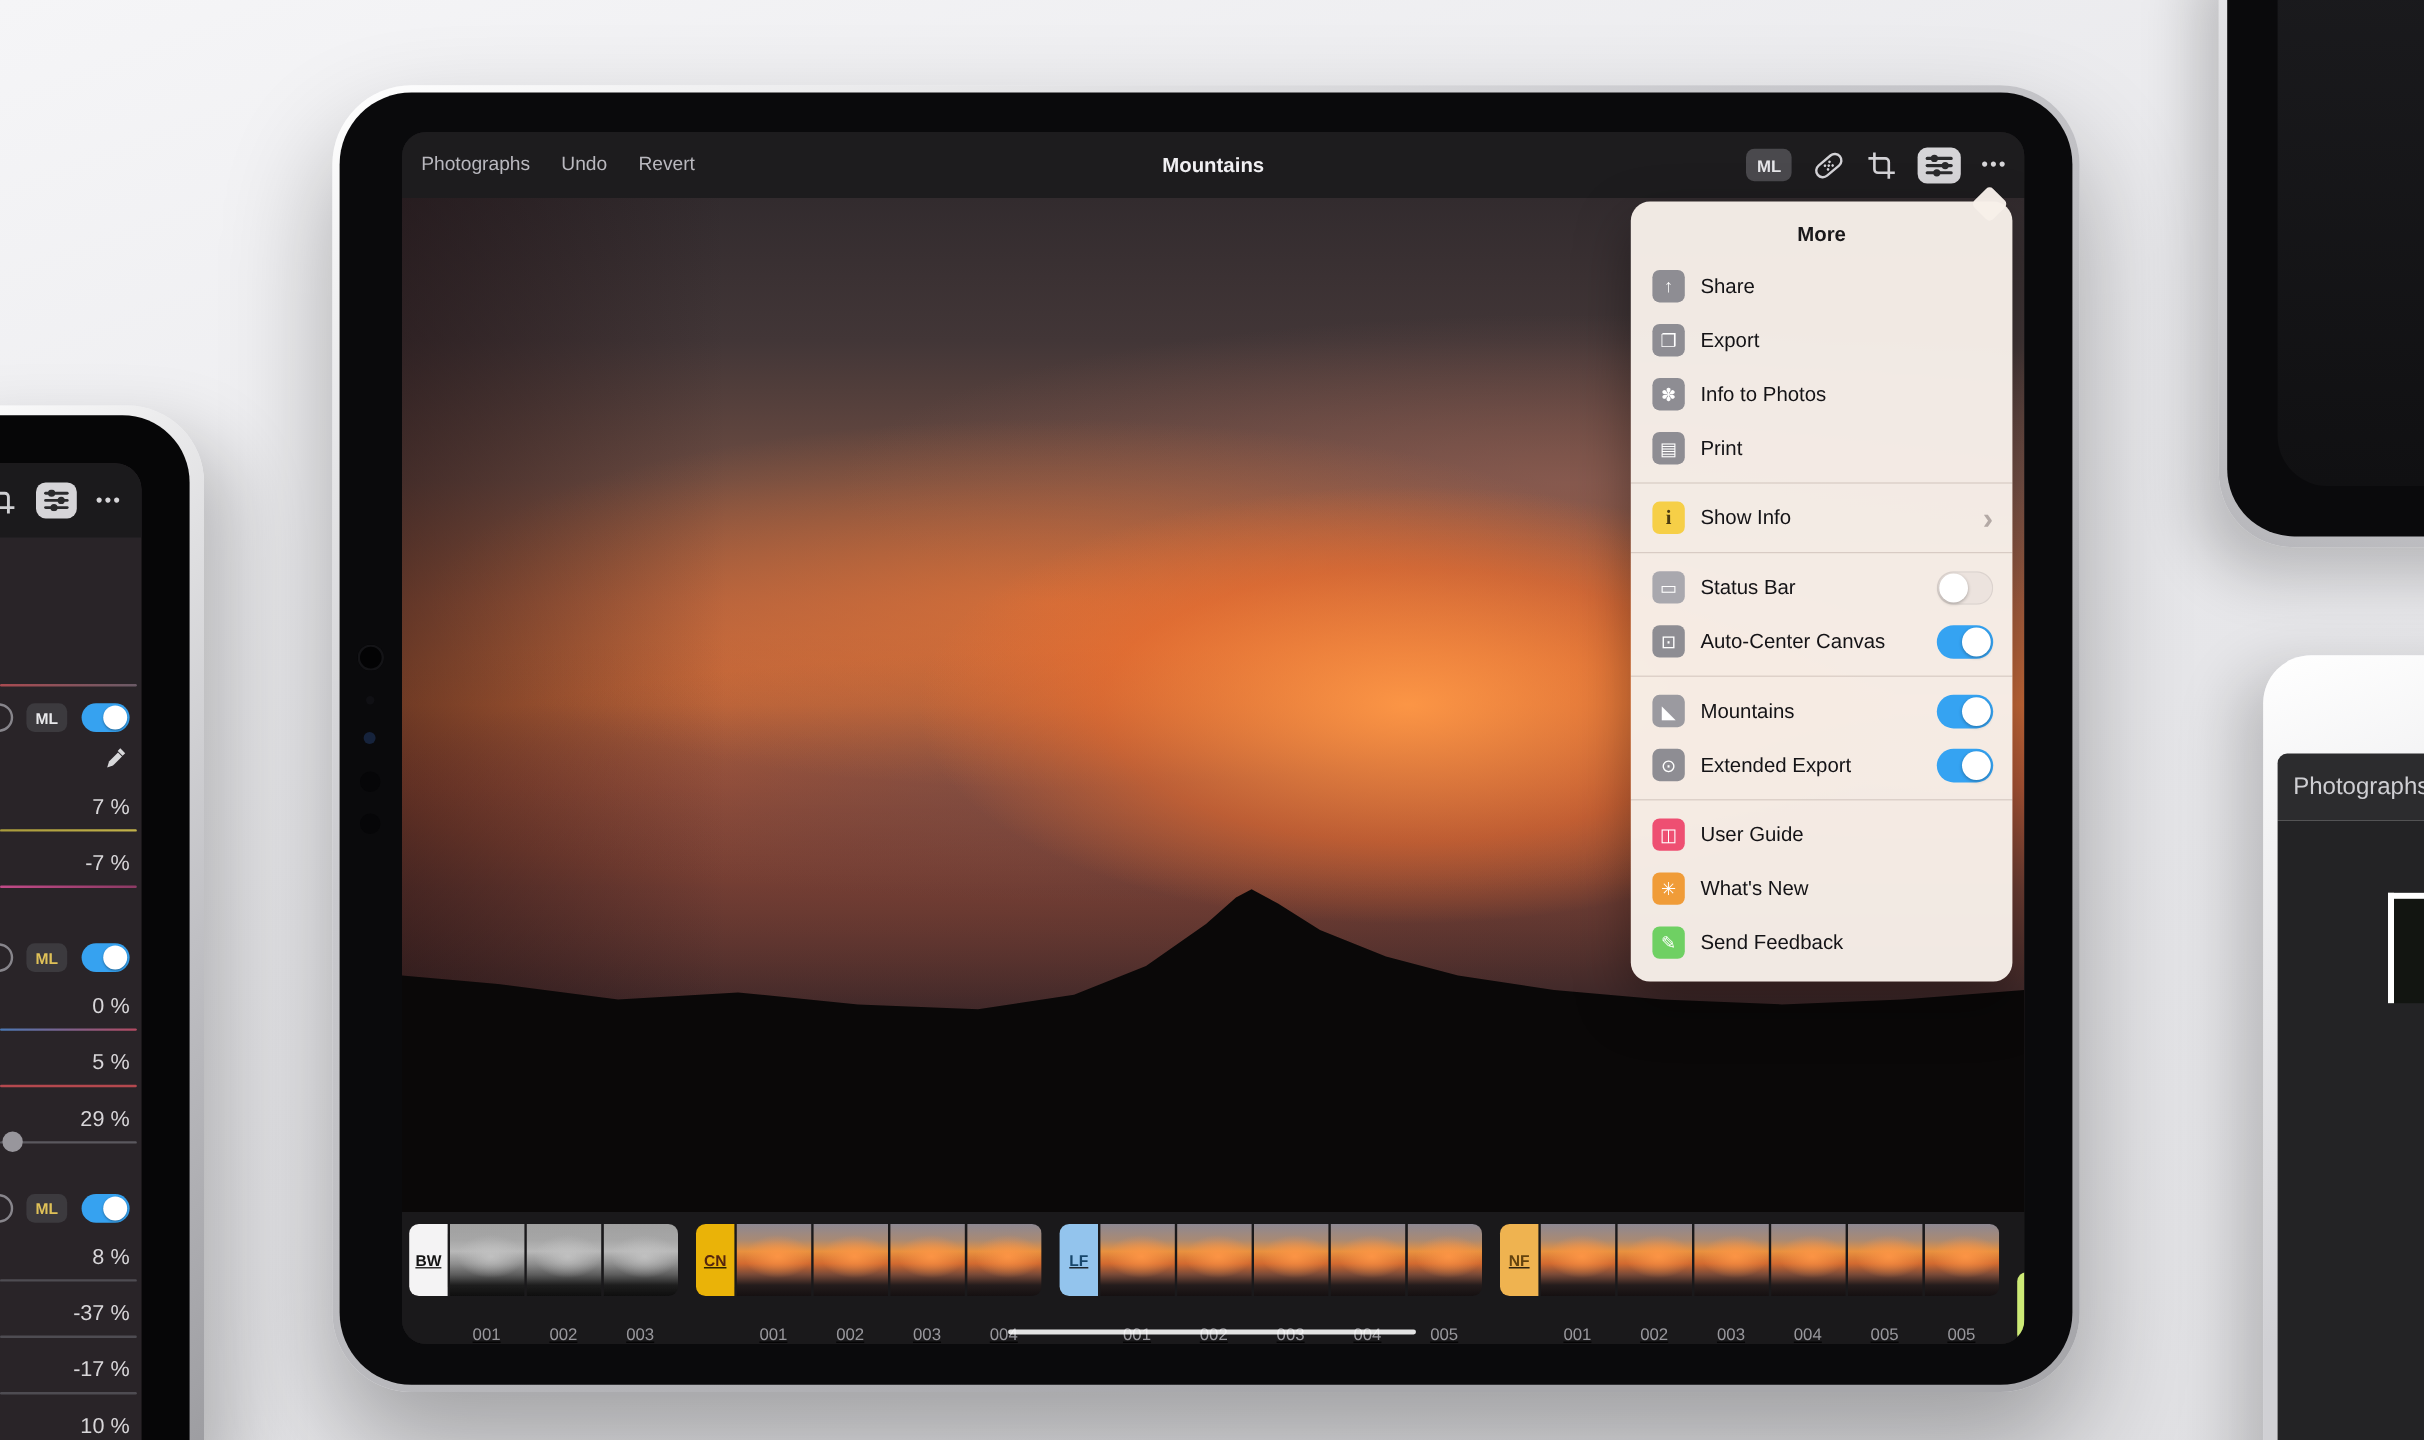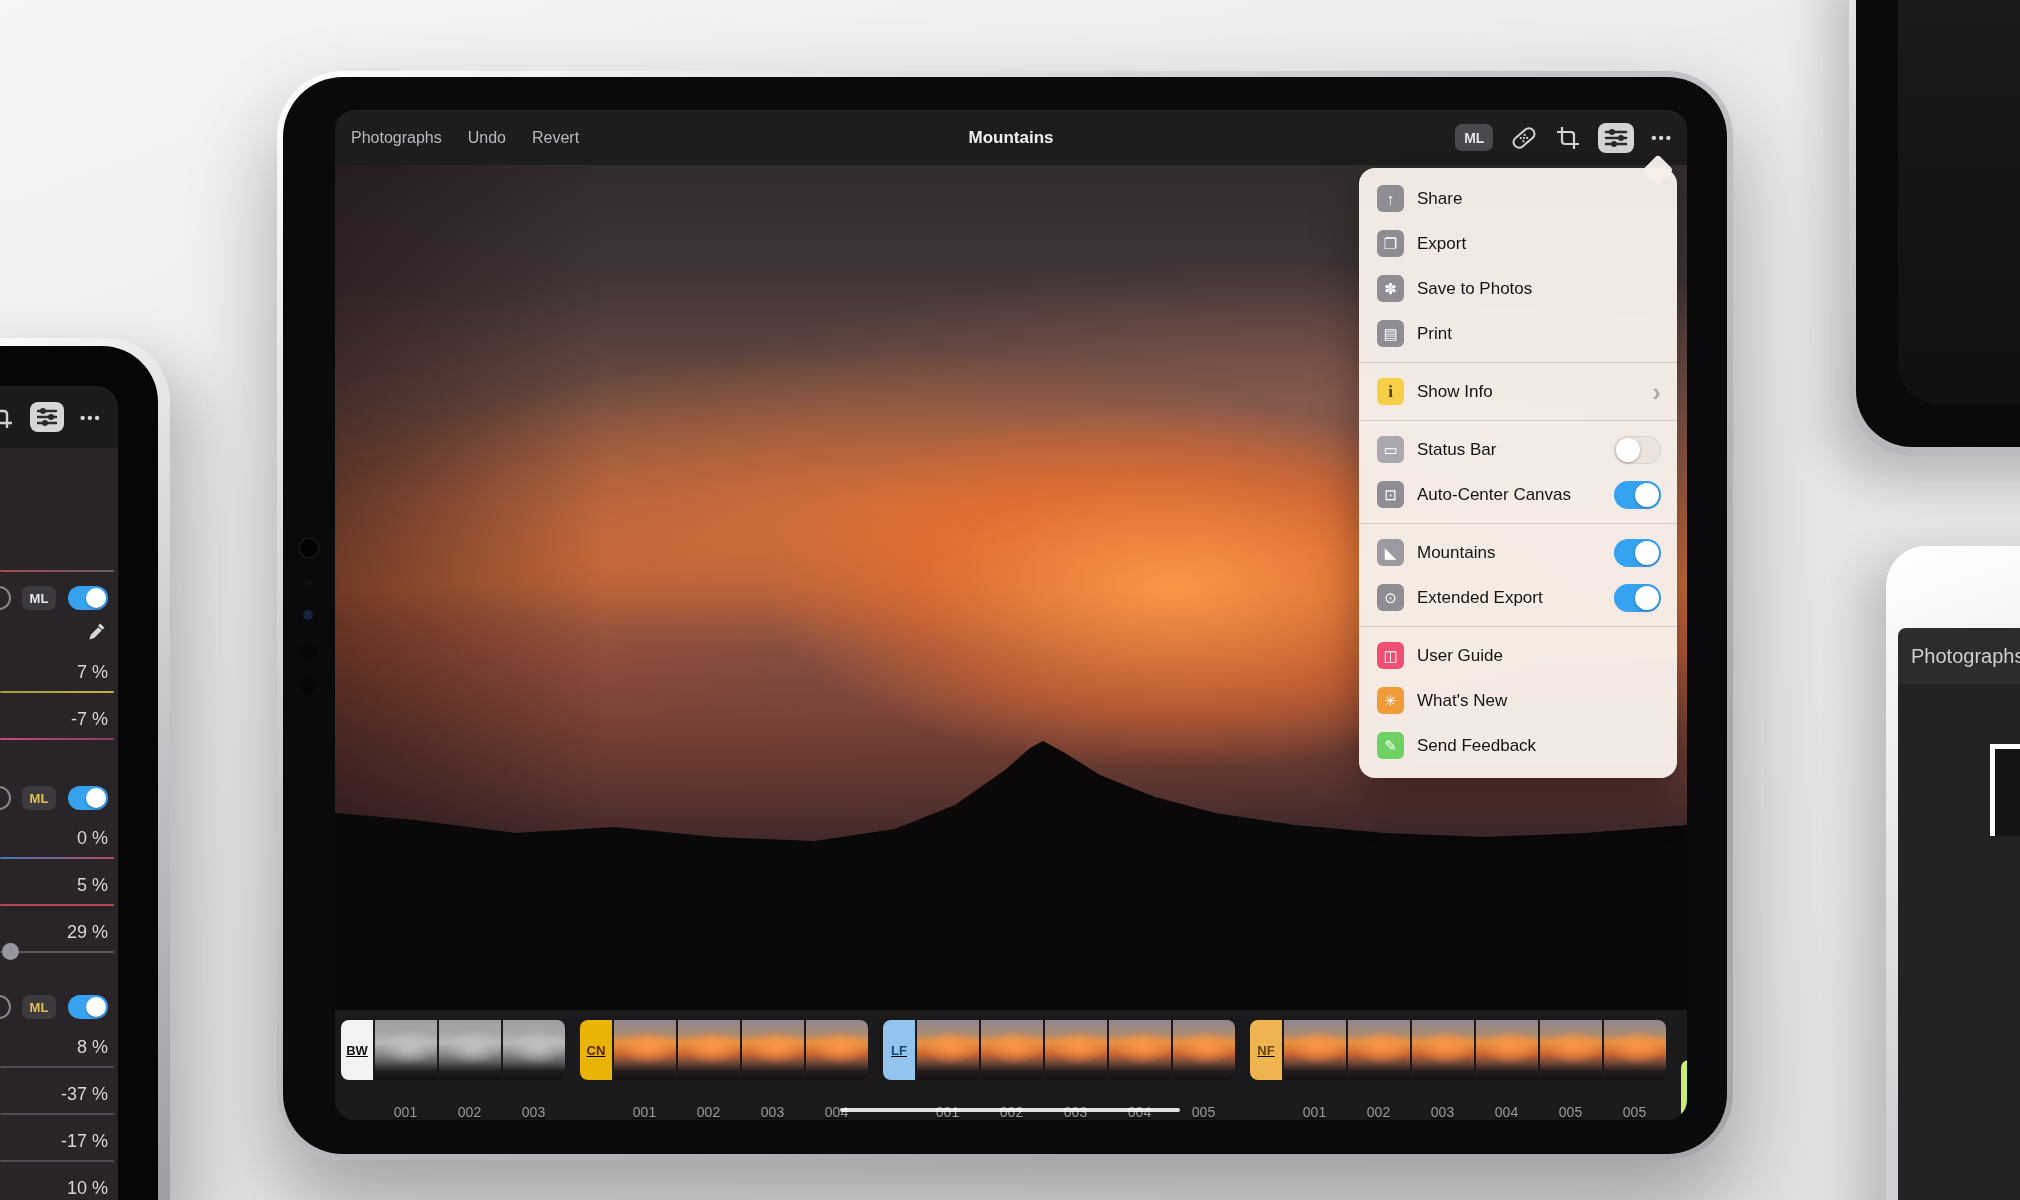--- a/index.html
+++ b/index.html
@@ -362,32 +362,33 @@
               <div class="flabel">005</div>
             </div>
           </div>
           <div class="fgroup">
             <div class="ftag" style="background: rgb(205, 234, 118); color: rgb(66, 84, 15);">LS</div>
           </div>
         </div>
       <div class="scrollline"></div>
 
       <div class="menu" id="more-menu">
+        <div class="menu-title">More</div>
         <div id="menu-body">
             <div class="mrow">
               <span class="micon" style="background: rgb(142, 141, 147);">↑</span>
               <span class="mlabel">Share</span>
             </div>
             <div class="mrow">
               <span class="micon" style="background: rgb(142, 141, 147);">❐</span>
               <span class="mlabel">Export</span>
             </div>
             <div class="mrow">
               <span class="micon" style="background: rgb(142, 141, 147);">✽</span>
-              <span class="mlabel">Save to Photos</span>
+              <span class="mlabel">Info to Photos</span>
             </div>
             <div class="mrow">
               <span class="micon" style="background: rgb(142, 141, 147);">▤</span>
               <span class="mlabel">Print</span>
             </div>
             <div class="sep"></div>
             <div class="mrow">
               <span class="micon" style="background: rgb(246, 207, 71); color: rgb(74, 58, 16); font-weight: 700; font-family: &quot;Liberation Serif&quot;, serif; font-size: 17px;">i</span>
               <span class="mlabel">Show Info</span>
               <span class="chev" style="font-size: 26px; line-height: 20px;">›</span>

